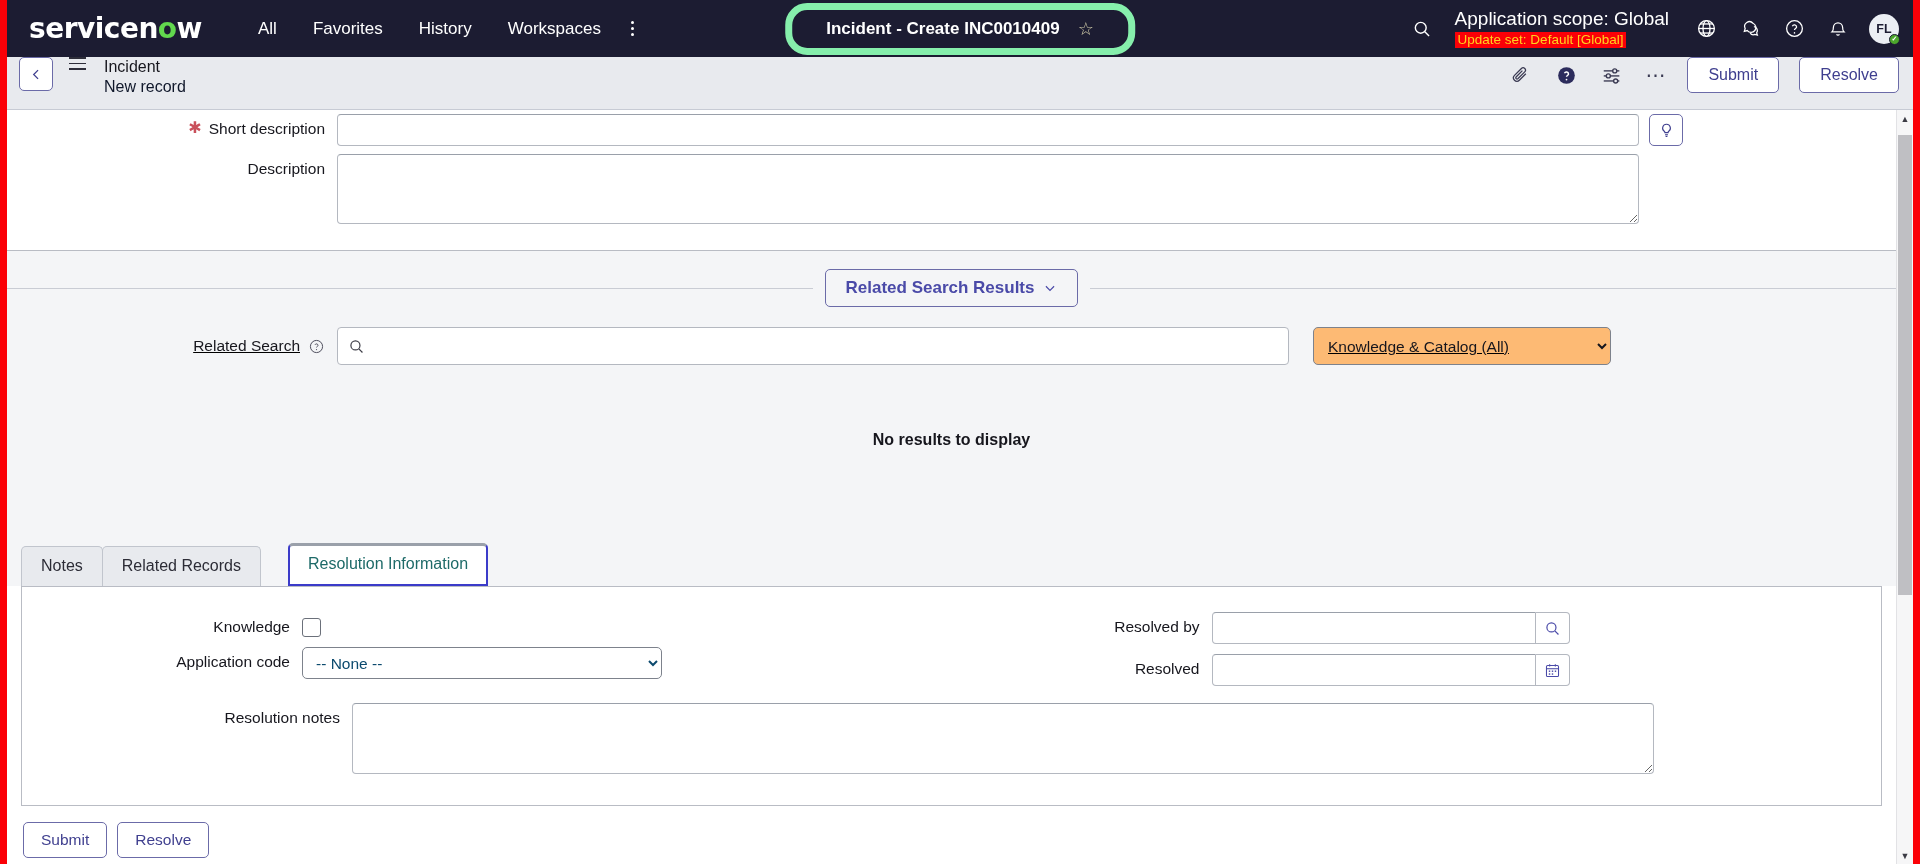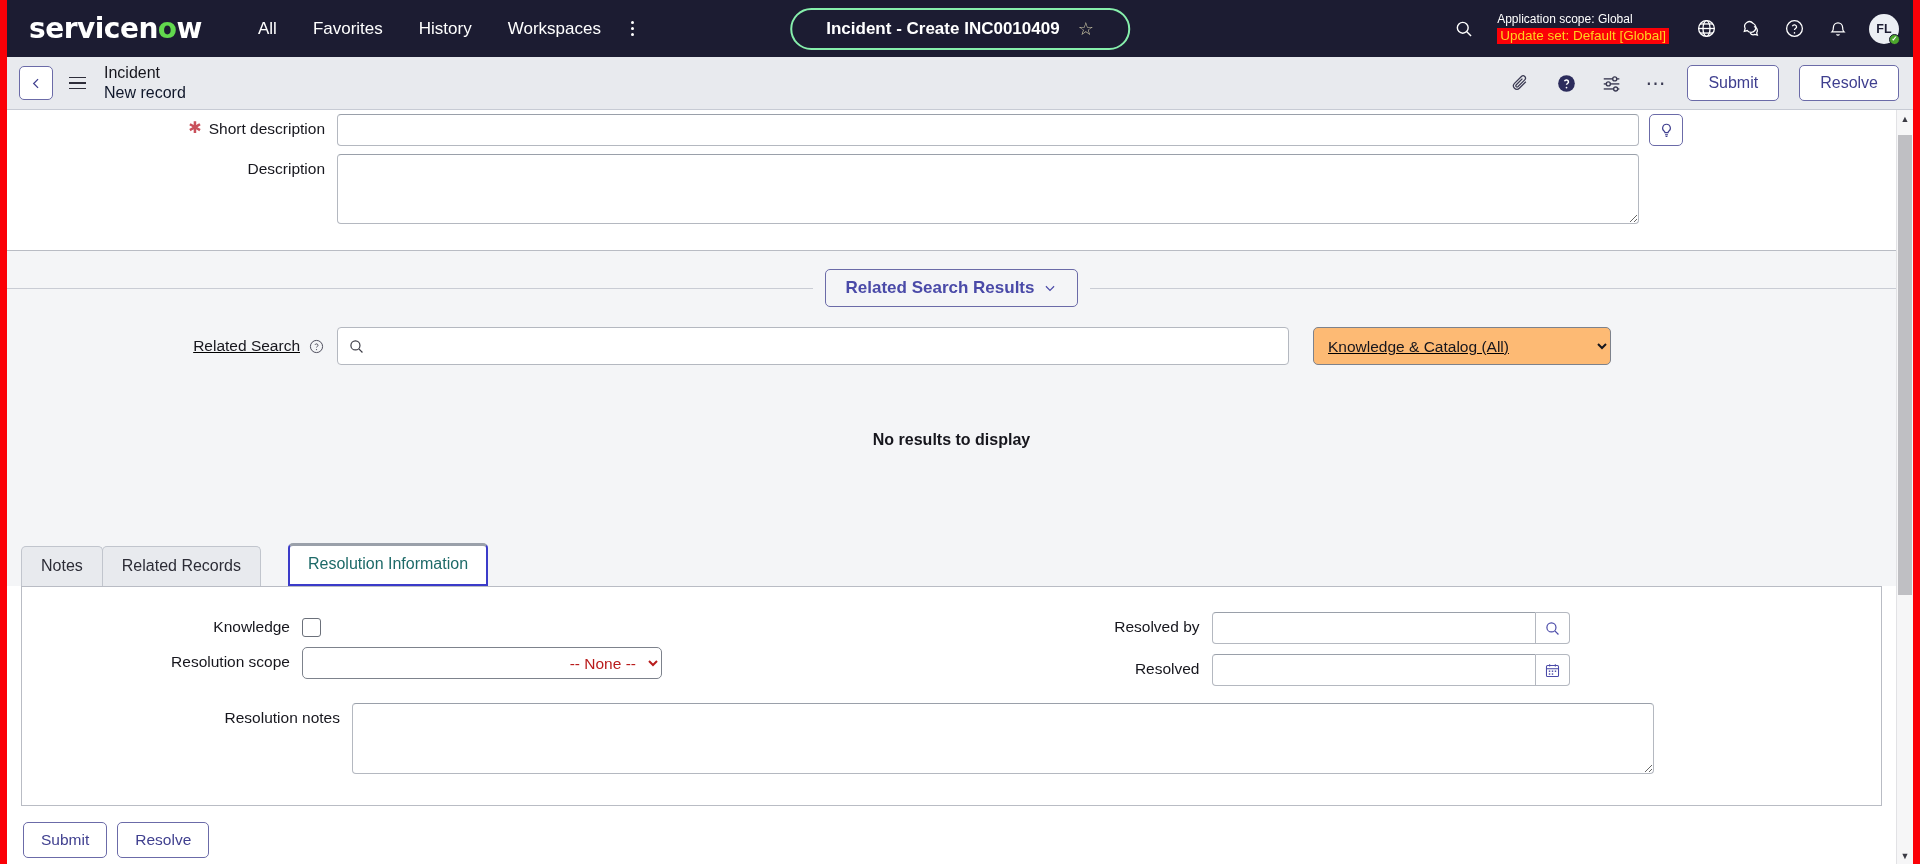--- a/index.html
+++ b/index.html
@@ -54,42 +54,42 @@
     padding: 2px 12px; cursor: pointer; line-height: 12px;
     display:flex; flex-direction:column; align-items:center; gap:3px;
   }
   #nav-more i { width:3px;height:3px;background:#fff;border-radius:50%;display:block; }
 
   #record-pill {
     position: absolute;
     left: 50%;
     transform: translateX(-50%);
     display: flex; align-items: center; gap: 18px;
-    border: 2px solid #86efac;
+    border: 7px solid #86efac;
     border-radius: 22px;
     padding: 8px 34px;
     font-size: 17px;
     font-weight: bold;
     color: #ffffff;
     white-space: nowrap;
     cursor: pointer;
   }
   #record-pill .star { color: #cfc9a8; font-size: 18px; font-weight: normal; }
 
   #nav-right {
     margin-left: auto;
     display: flex; align-items: center; gap: 18px;
   }
   .nav-icon {
     width: 26px; height: 26px;
     display: flex; align-items: center; justify-content: center;
     cursor: pointer; color: #ffffff;
   }
   #scope-box { line-height: 1.18; text-align: left; margin: 0 6px 0 2px; }
-  #scope-line { font-size: 12px; color: #ffffff; white-space: nowrap; }
+  #scope-line { font-size: 19px; color: #ffffff; white-space: nowrap; }
   #updateset-line {
     font-size: 13.5px; color: #ffd21f; background: #fb0007;
     padding: 0 3px; white-space: nowrap; display: inline-block;
   }
   #avatar {
     width: 30px; height: 30px; border-radius: 50%;
     background: #eceff4; color: #1c1c32;
     font-size: 12.5px; font-weight: bold;
     display: flex; align-items: center; justify-content: center;
     position: relative; cursor: pointer;
@@ -100,21 +100,21 @@
     background: #4ca72c; border: 1.5px solid #1c1c32;
     display:flex;align-items:center;justify-content:center;
     color:#fff;font-size:7px;font-weight:bold;
   }
 
   
   #sub-header {
     flex: 0 0 53px;
     background: #e8eaee;
     border-bottom: 1px solid #c7cbd4;
-    display: flex; align-items: center;
+    display: flex; align-items: flex-start;
     padding: 0 14px 0 12px;
   }
   #back-btn {
     width: 34px; height: 34px;
     border: 1px solid #6b6ba8; border-radius: 5px;
     background: #ffffff; color: #3f3f8f;
     display:flex;align-items:center;justify-content:center;
     cursor:pointer; font-size: 16px;
   }
   #hamburger {
@@ -248,22 +248,22 @@
   }
   .lcol .res-label { width: 280px; }
   .rcol .res-label { width: 260px; }
   #knowledge-check {
     width: 19px; height: 19px; margin-top: 6px;
     border: 1px solid #6b707a; border-radius: 3px; background:#fff; cursor:pointer;
   }
   #res-code-select {
     width: 360px; height: 32px;
     border: 1px solid #7d828c; border-radius: 5px;
-    background:#fff; font-size:15.5px; padding: 0 9px; color:#b91c1c;
-    font-family:"Liberation Sans",sans-serif; cursor:pointer;text-align:right;
+    background:#fff; font-size:15.5px; padding: 0 9px; color:#0c4a6e;
+    font-family:"Liberation Sans",sans-serif; cursor:pointer;
   }
   #res-notes {
     width: 1302px; height: 71px;
     border: 1px solid #b4b8c0; border-top-color:#9aa0aa;
     border-radius: 4px; background:#fff;
   }
   .ref-field { display:flex; }
   .ref-field .ref-input {
     width: 324px; height: 32px;
     border: 1px solid #b4b8c0; border-top-color:#9aa0aa;
@@ -509,21 +509,21 @@
 
       <div id="res-panel">
         <div id="res-cols">
 
           <div class="res-col lcol">
             <div class="res-row">
               <div class="res-label">Knowledge</div>
               <div id="knowledge-check"></div>
             </div>
             <div class="res-row">
-              <div class="res-label">Resolution scope</div>
+              <div class="res-label">Application code</div>
               <select id="res-code-select">
                 <option>-- None --</option>
               </select>
             </div>
           </div>
 
           <div class="res-col rcol">
             <div class="res-row">
               <div class="res-label">Resolved by</div>
               <div class="ref-field">

